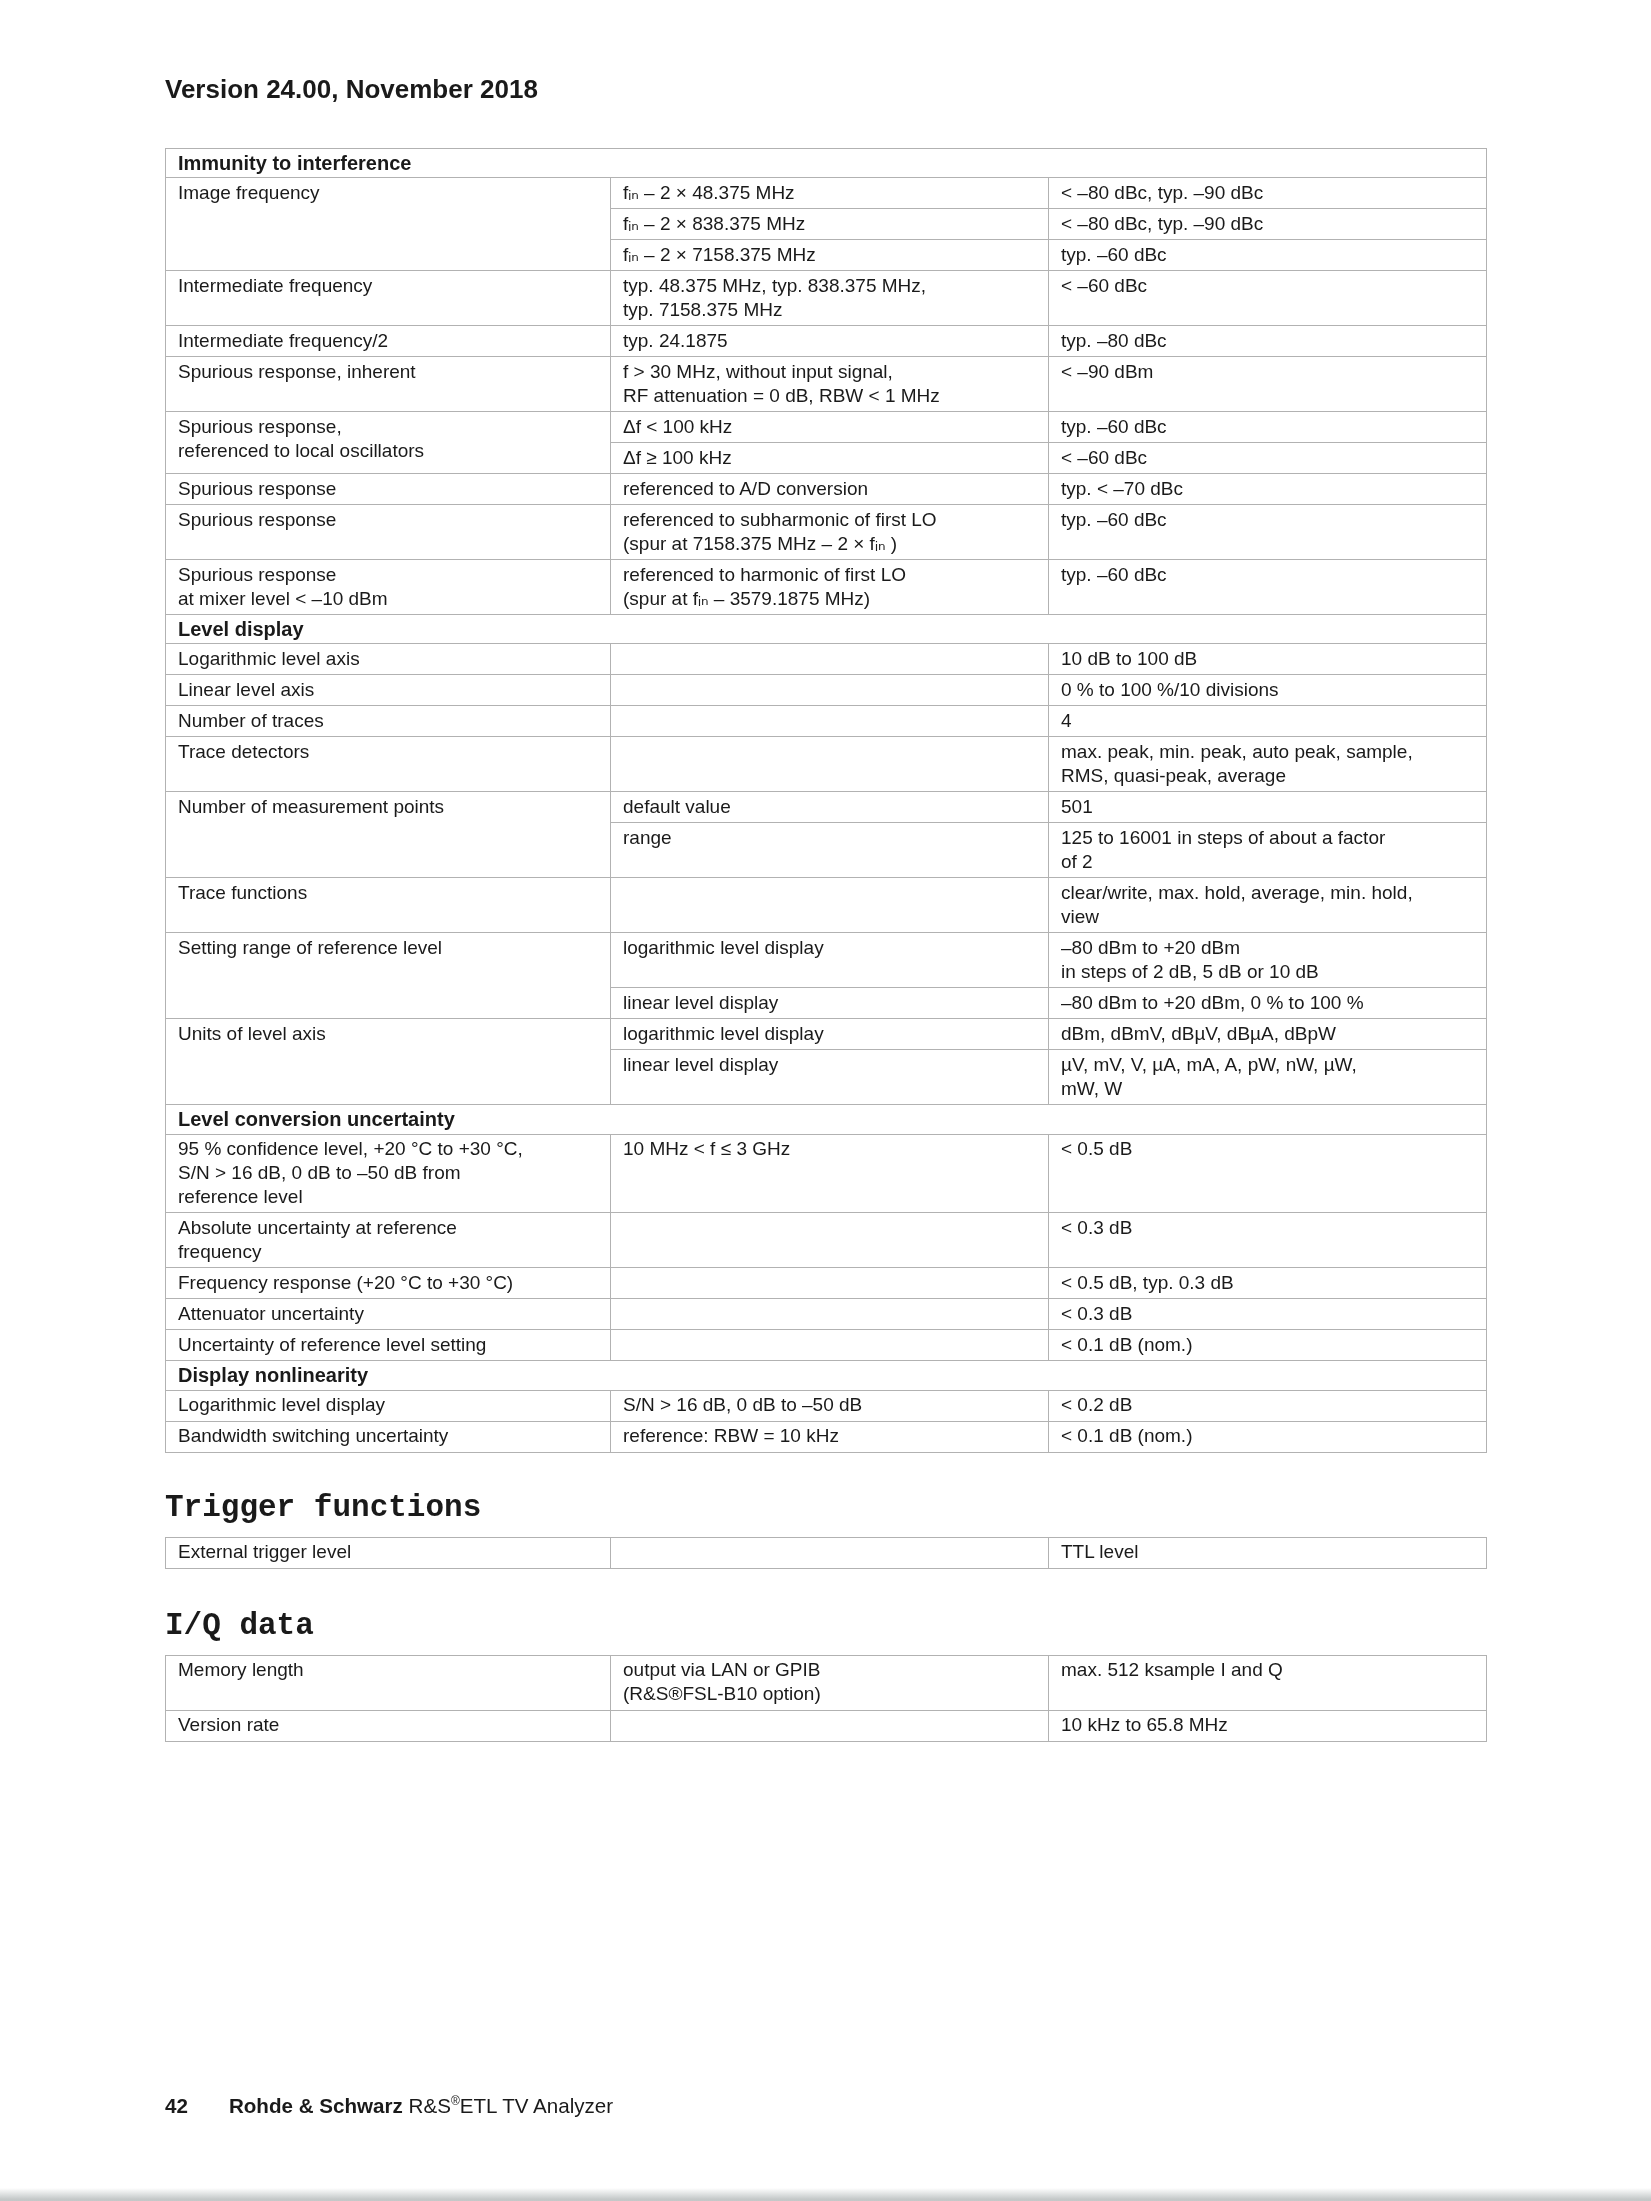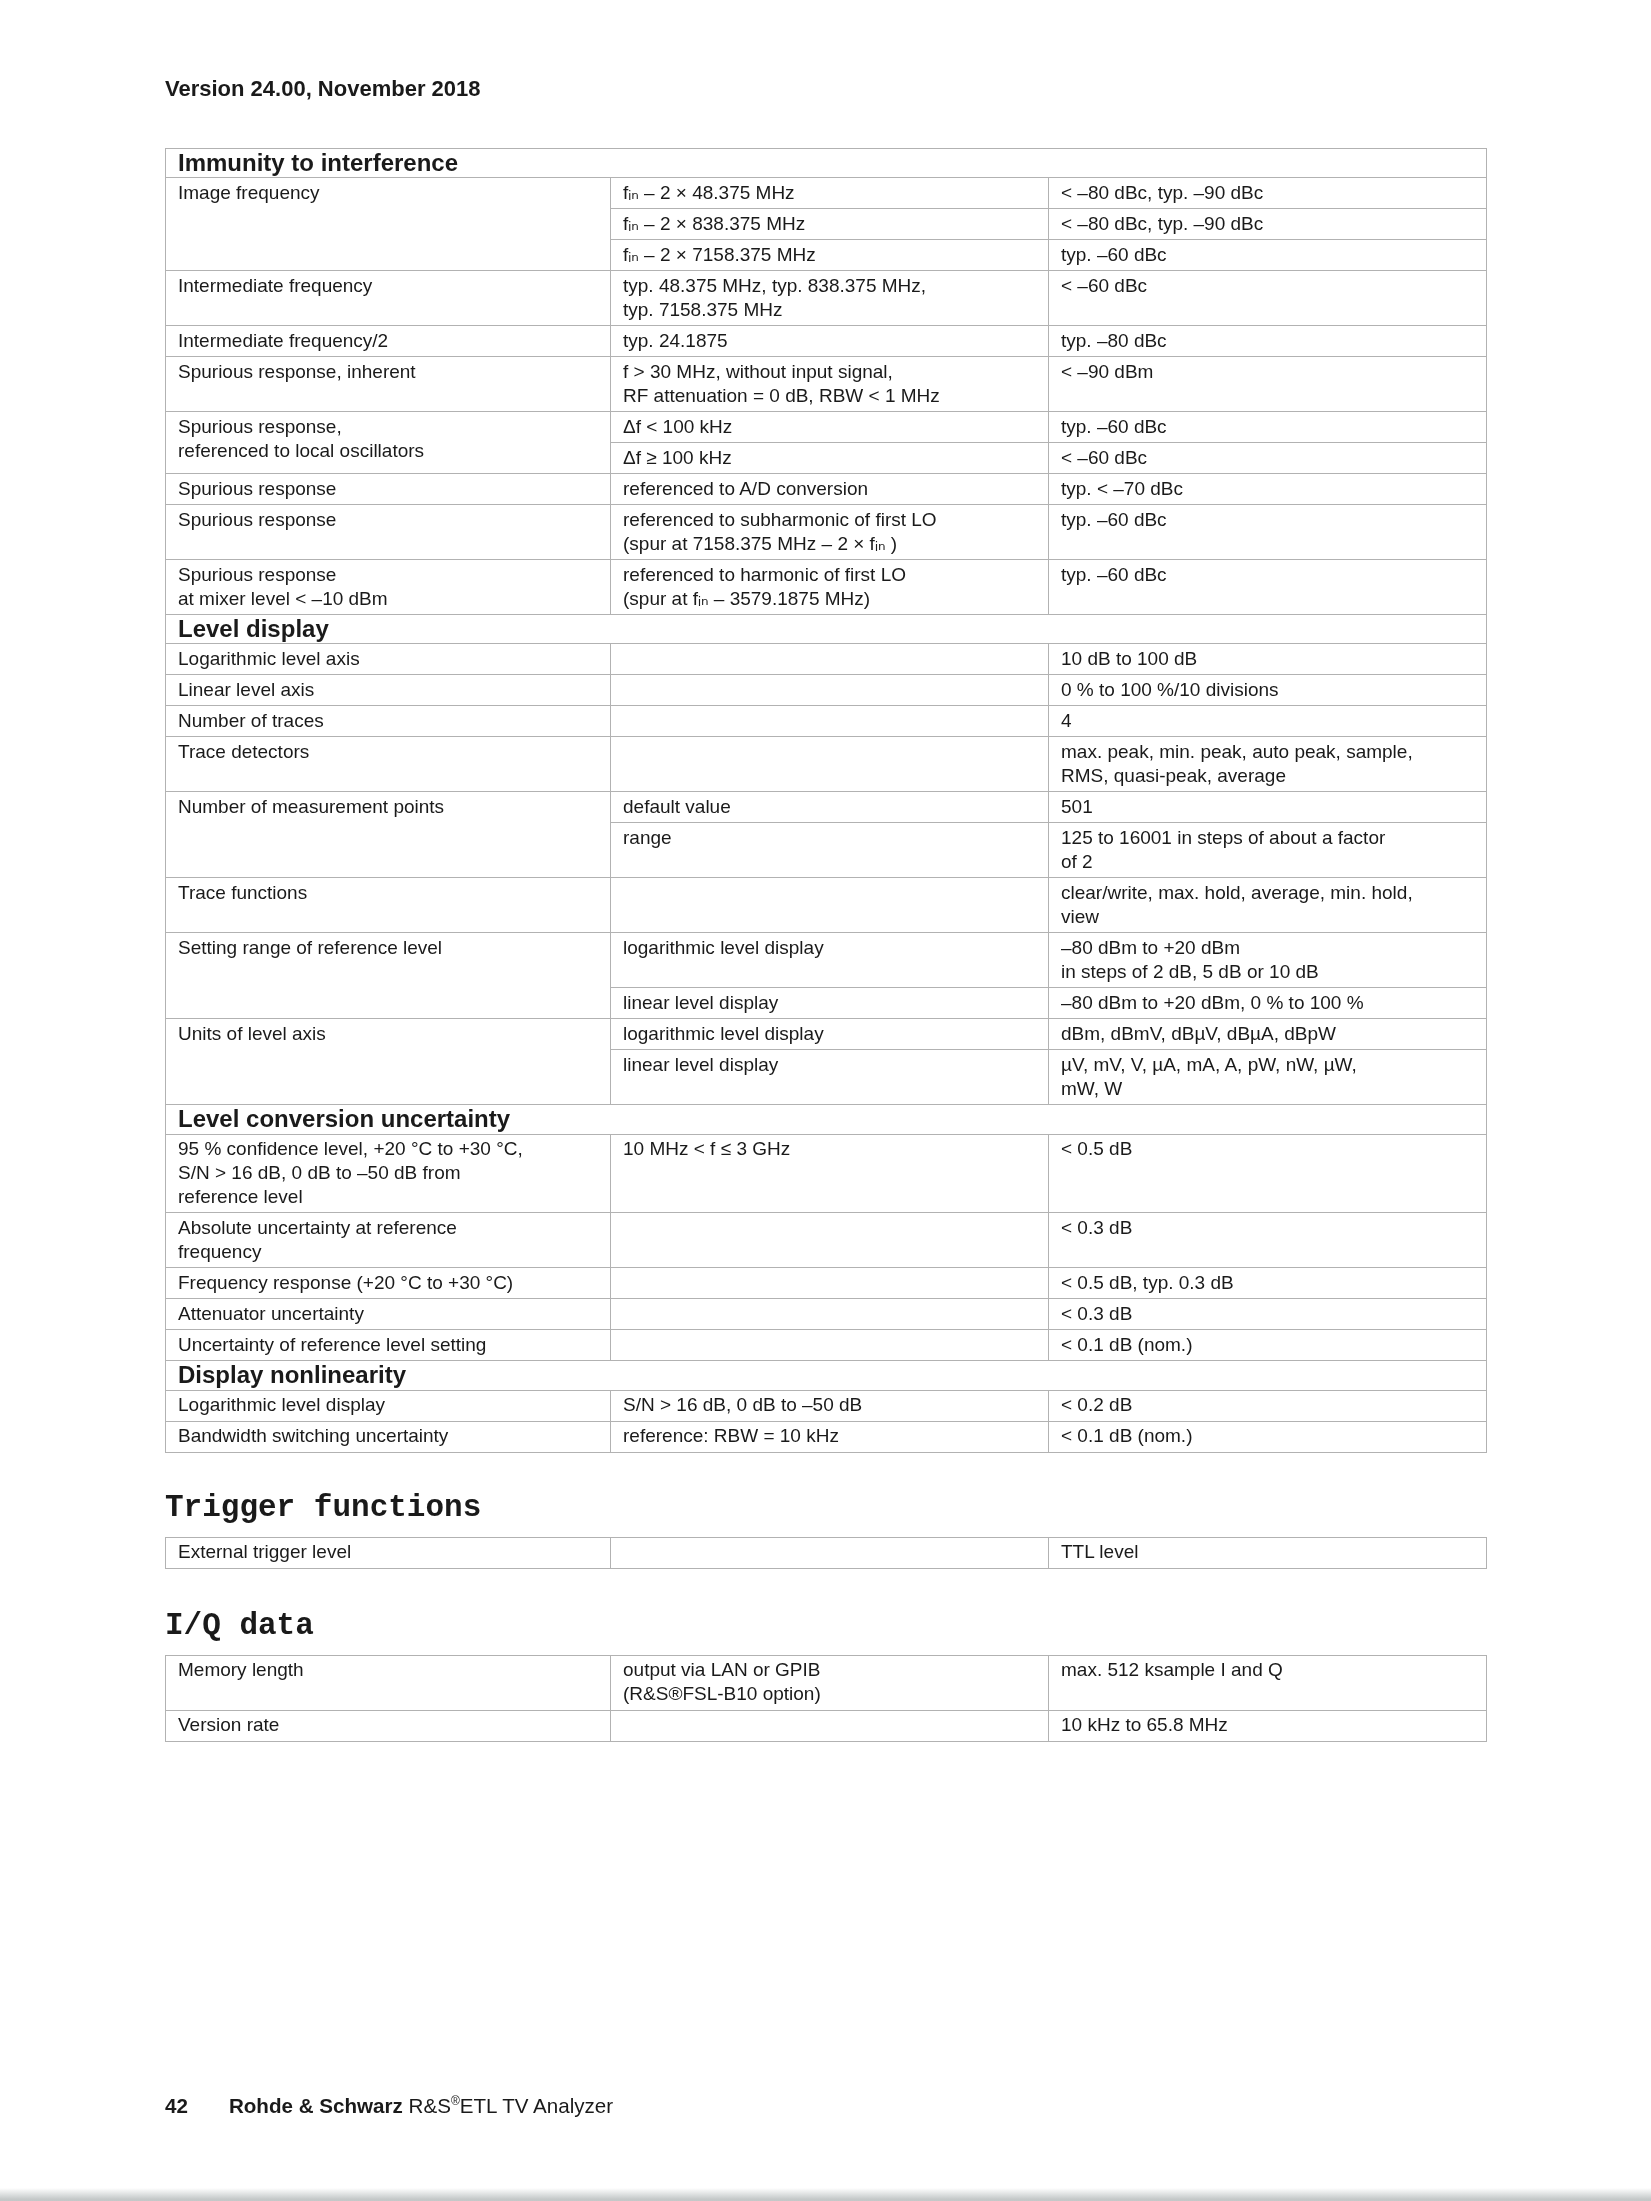--- a/index.html
+++ b/index.html
@@ -16,21 +16,21 @@
     overflow: hidden;
   }
   .content {
     position: absolute;
     left: 165px;
     top: 0;
     width: 1321px;
   }
   .version-header {
     margin-top: 77px;
-    font-size: 22px;
+    font-size: 26px;
     font-weight: bold;
     line-height: 24px;
   }
   table.spec {
     border-collapse: collapse;
     table-layout: fixed;
     width: 1321px;
     border: 1.7px solid #8c8c8c;
   }
   table.spec.first { margin-top: 47px; }
@@ -38,21 +38,21 @@
     border: 1.3px solid #b2b2b2;
     vertical-align: top;
     padding: 2.6px 11.2px 3.4px 12px;
     font-size: 19px;
     line-height: 24px;
     white-space: pre-line;
     word-wrap: break-word;
   }
   table.spec td.section {
     font-weight: bold;
-    font-size: 24px;
+    font-size: 20px;
     padding-top: 1.7px;
     padding-bottom: 2.6px;
   }
   h2.doc-heading {
     font-size: 31px;
     font-weight: bold;
     line-height: 34px;
     margin: 38px 0 12px 0;
     font-family: Liberation Mono, monospace;
   }

